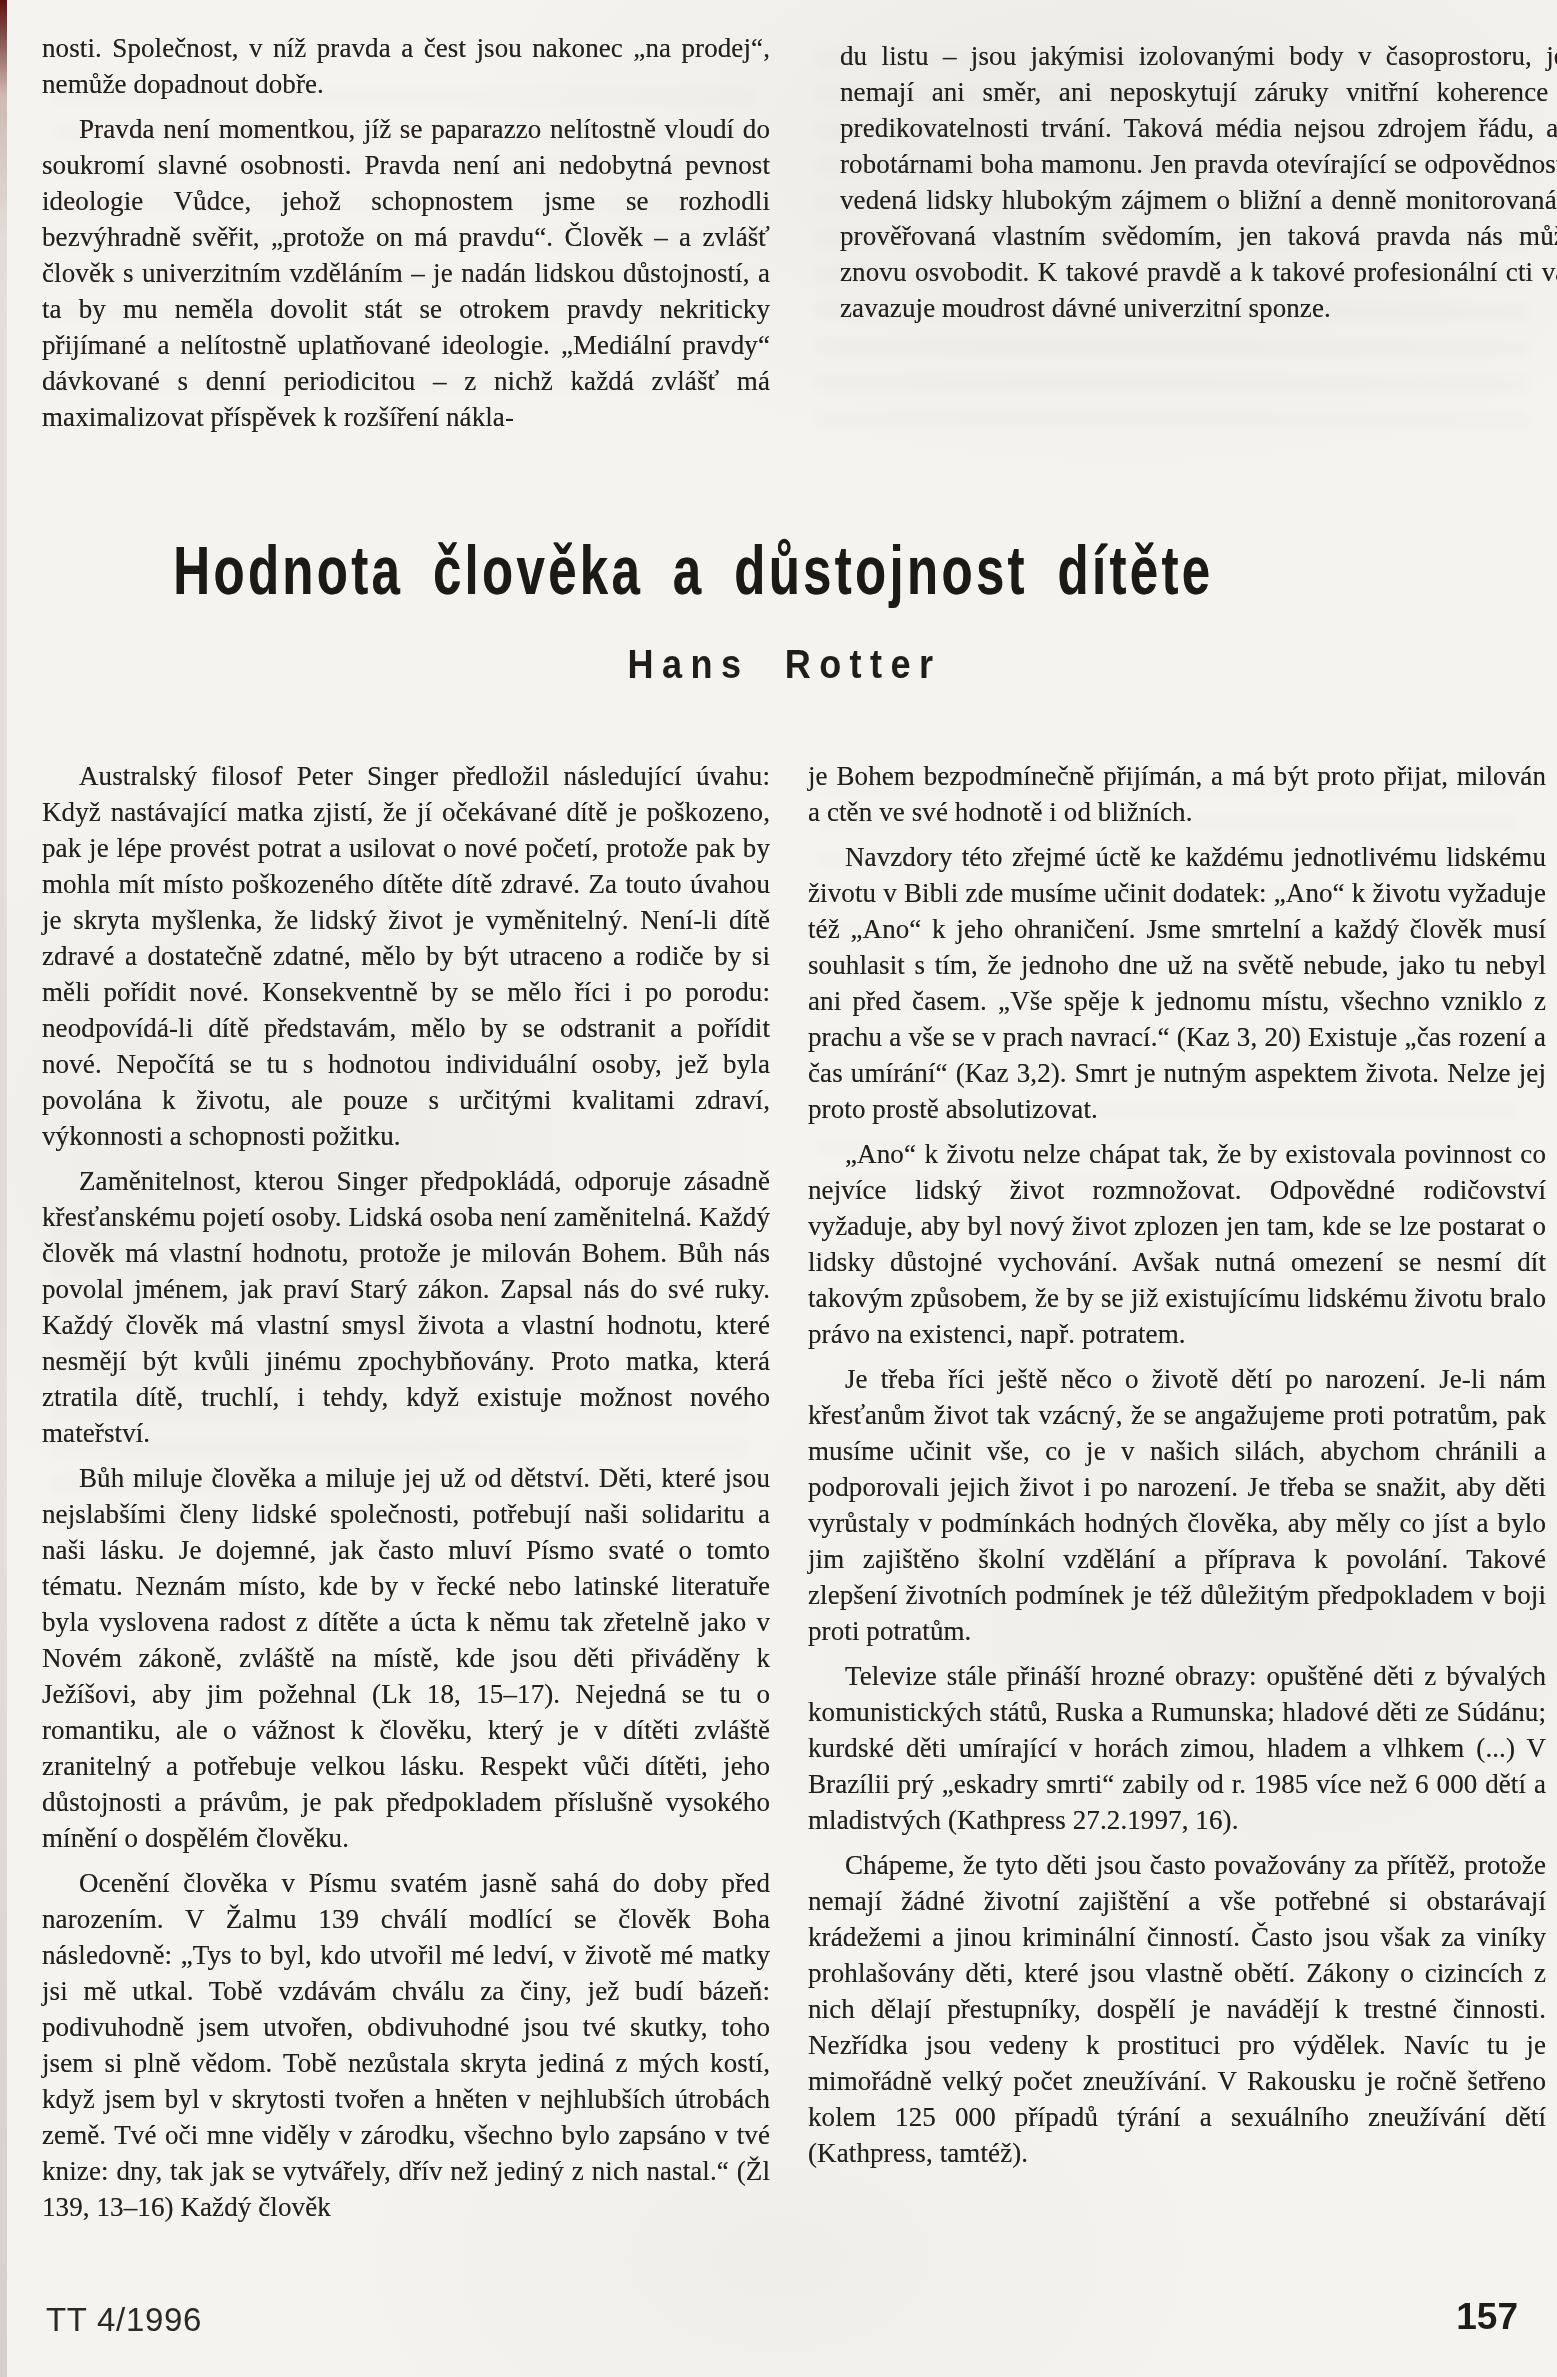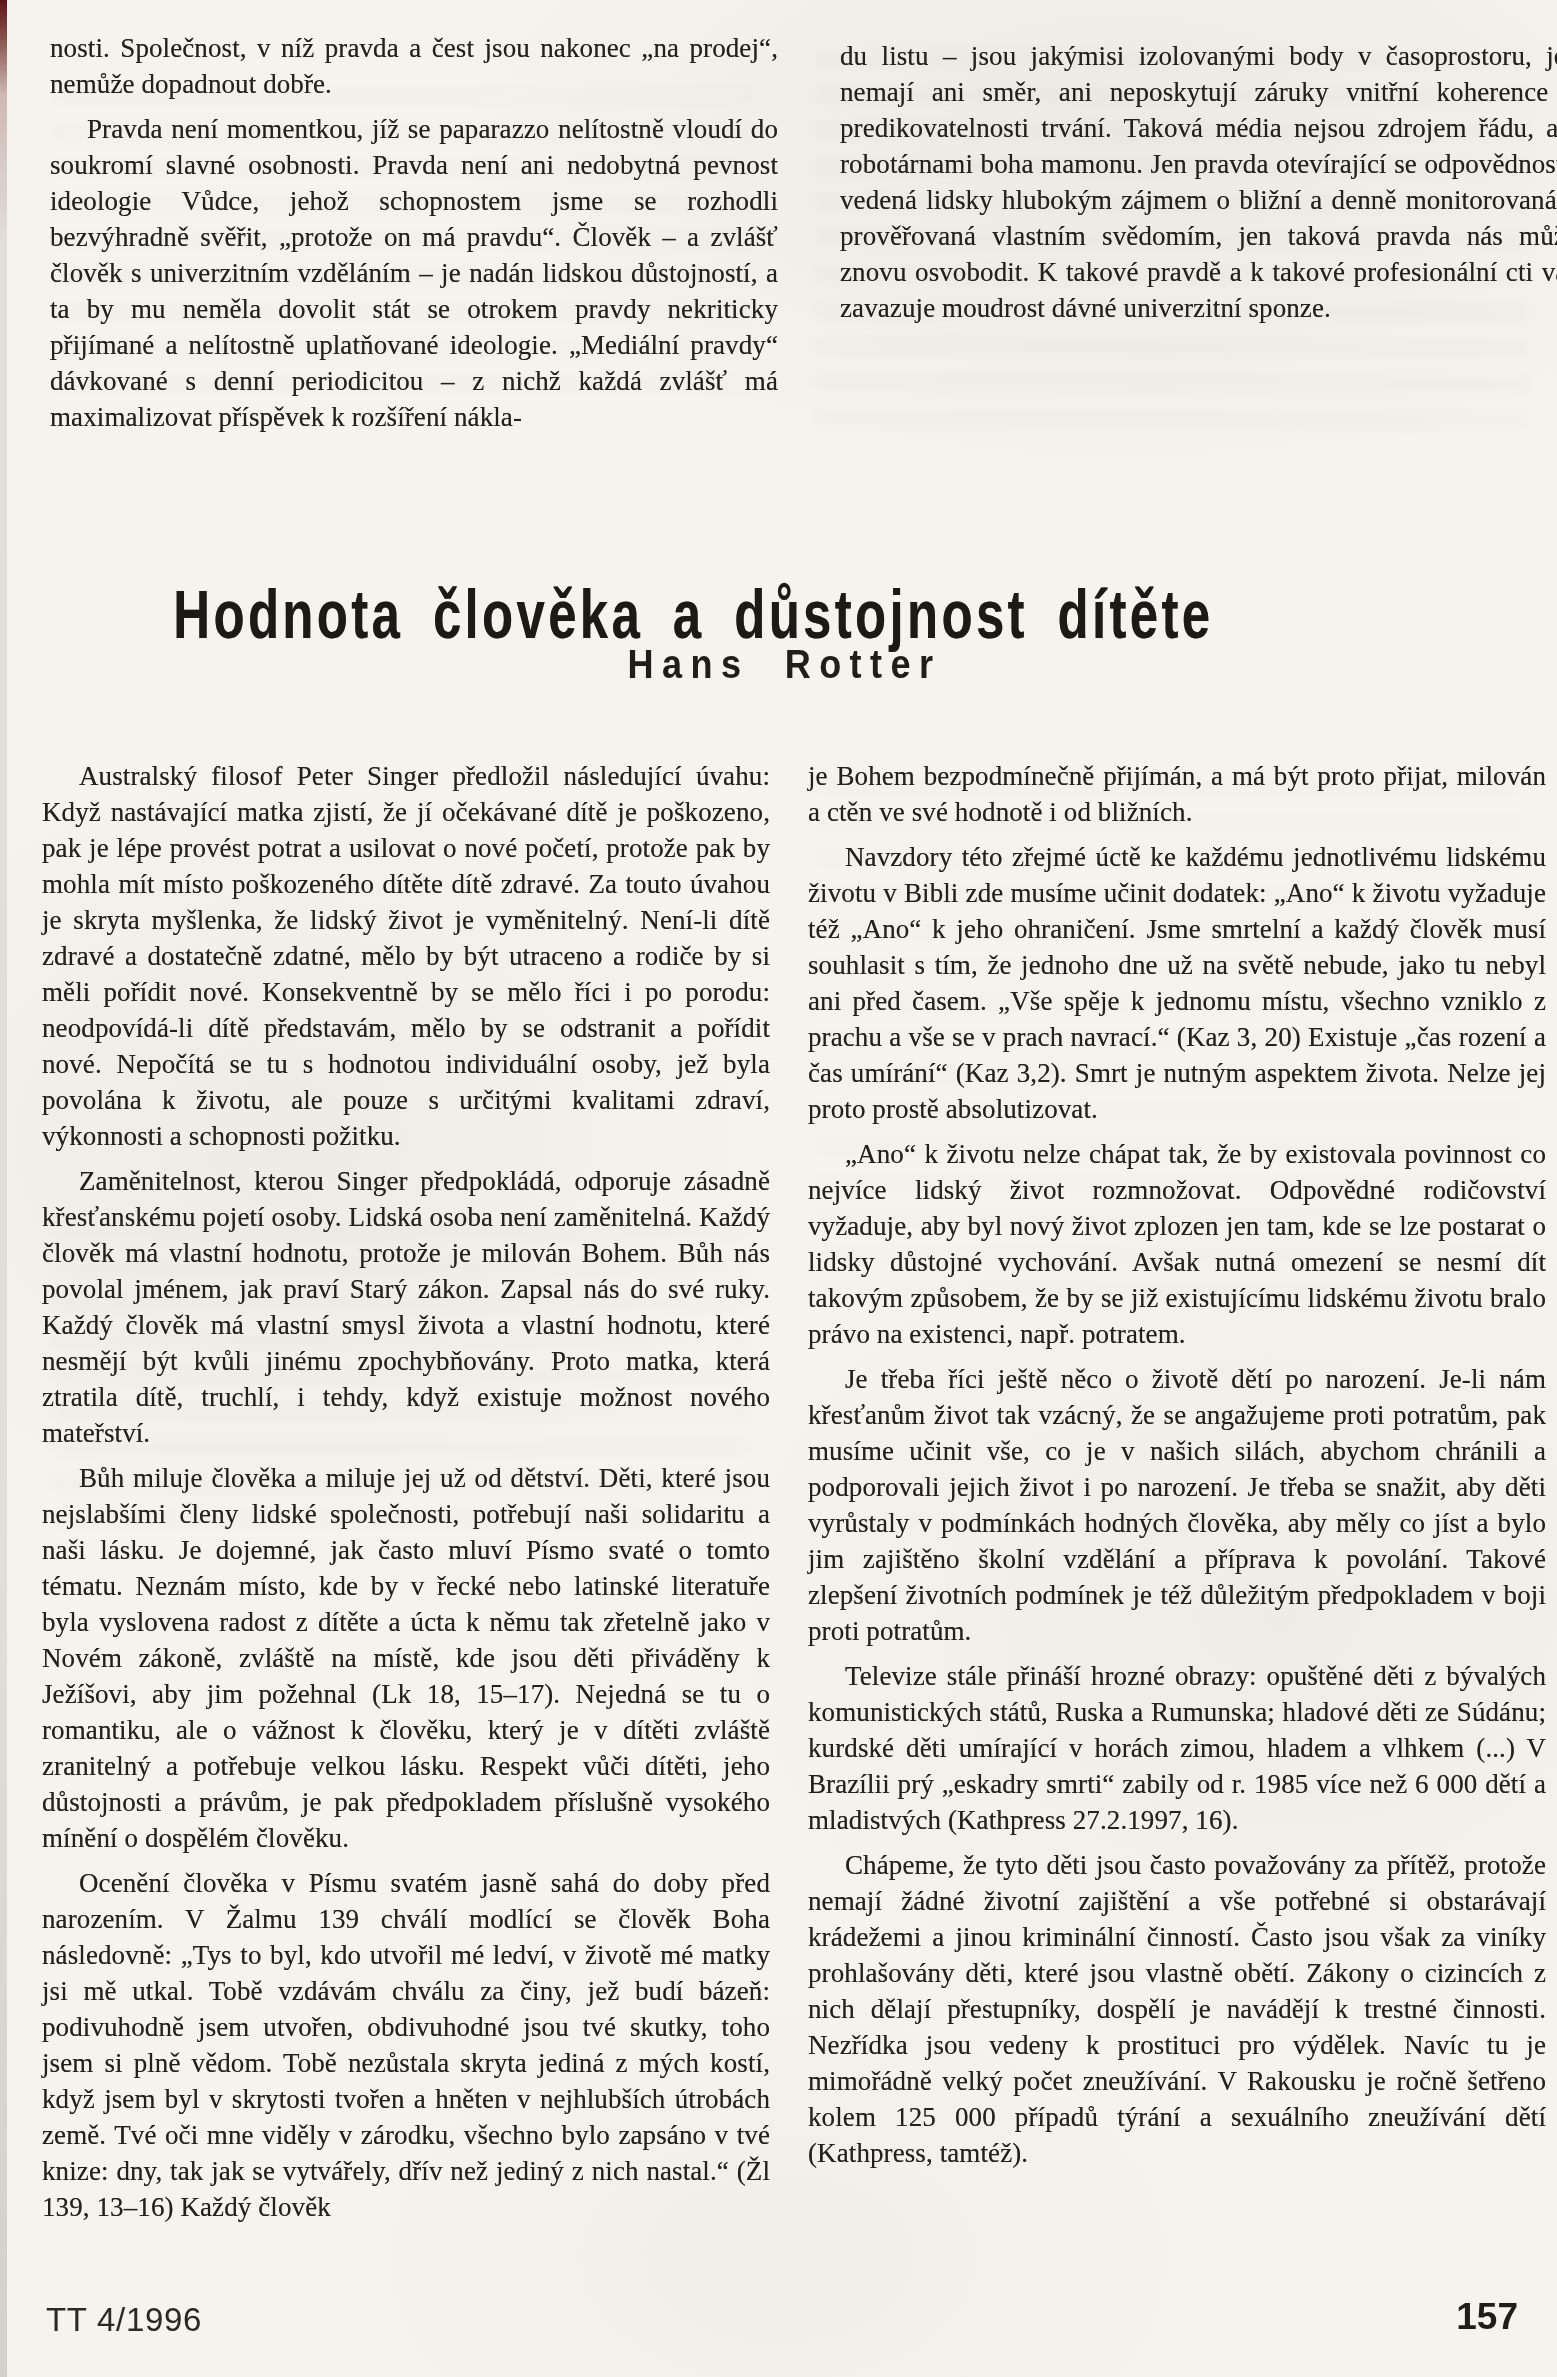--- a/index.html
+++ b/index.html
@@ -40,33 +40,33 @@
   .ghost.g4{left:52px;top:89px;width:704px;height:311px;opacity:0.09;}
 
   .col{
     position:absolute;
     text-align:justify;
     font-size:27px;
     line-height:36px;
     letter-spacing:0.1px;
     text-shadow:0 0 0.5px rgba(35,32,29,0.55);
   }
-  #top-left-col {left:50px;  top:30px;  width:728px;}
+  #top-left-col {left:42px;  top:30px;  width:728px;}
   #top-right-col{left:840px;top:30px;  width:738px;margin-top:8px;}
   #body-left-col {left:42px;  top:758px;width:728px;}
   #body-right-col{left:808px;top:758px;width:738px;}
 
   .para{margin:0 0 9px 0;text-indent:37px;}
   .para.no-indent{text-indent:0;}
   .para.italic{font-style:italic;}
   .para.space-before{margin-top:34px;}
 
   .title-wrap{
     position:absolute;left:0;top:535px;width:1352px;
-    text-align:center;white-space:nowrap;margin-top:44px;
+    text-align:center;white-space:nowrap;
   }
   .title-inner{
     display:inline-block;
     font-family:"Liberation Sans","DejaVu Sans",sans-serif;
     font-weight:bold;
     font-size:68px;line-height:71px;
     letter-spacing:4.4px;word-spacing:16.3px;
     color:#1c1a17;
     transform:scaleX(0.75);transform-origin:center;
     text-shadow:0 0 0.7px rgba(28,26,23,0.6);

